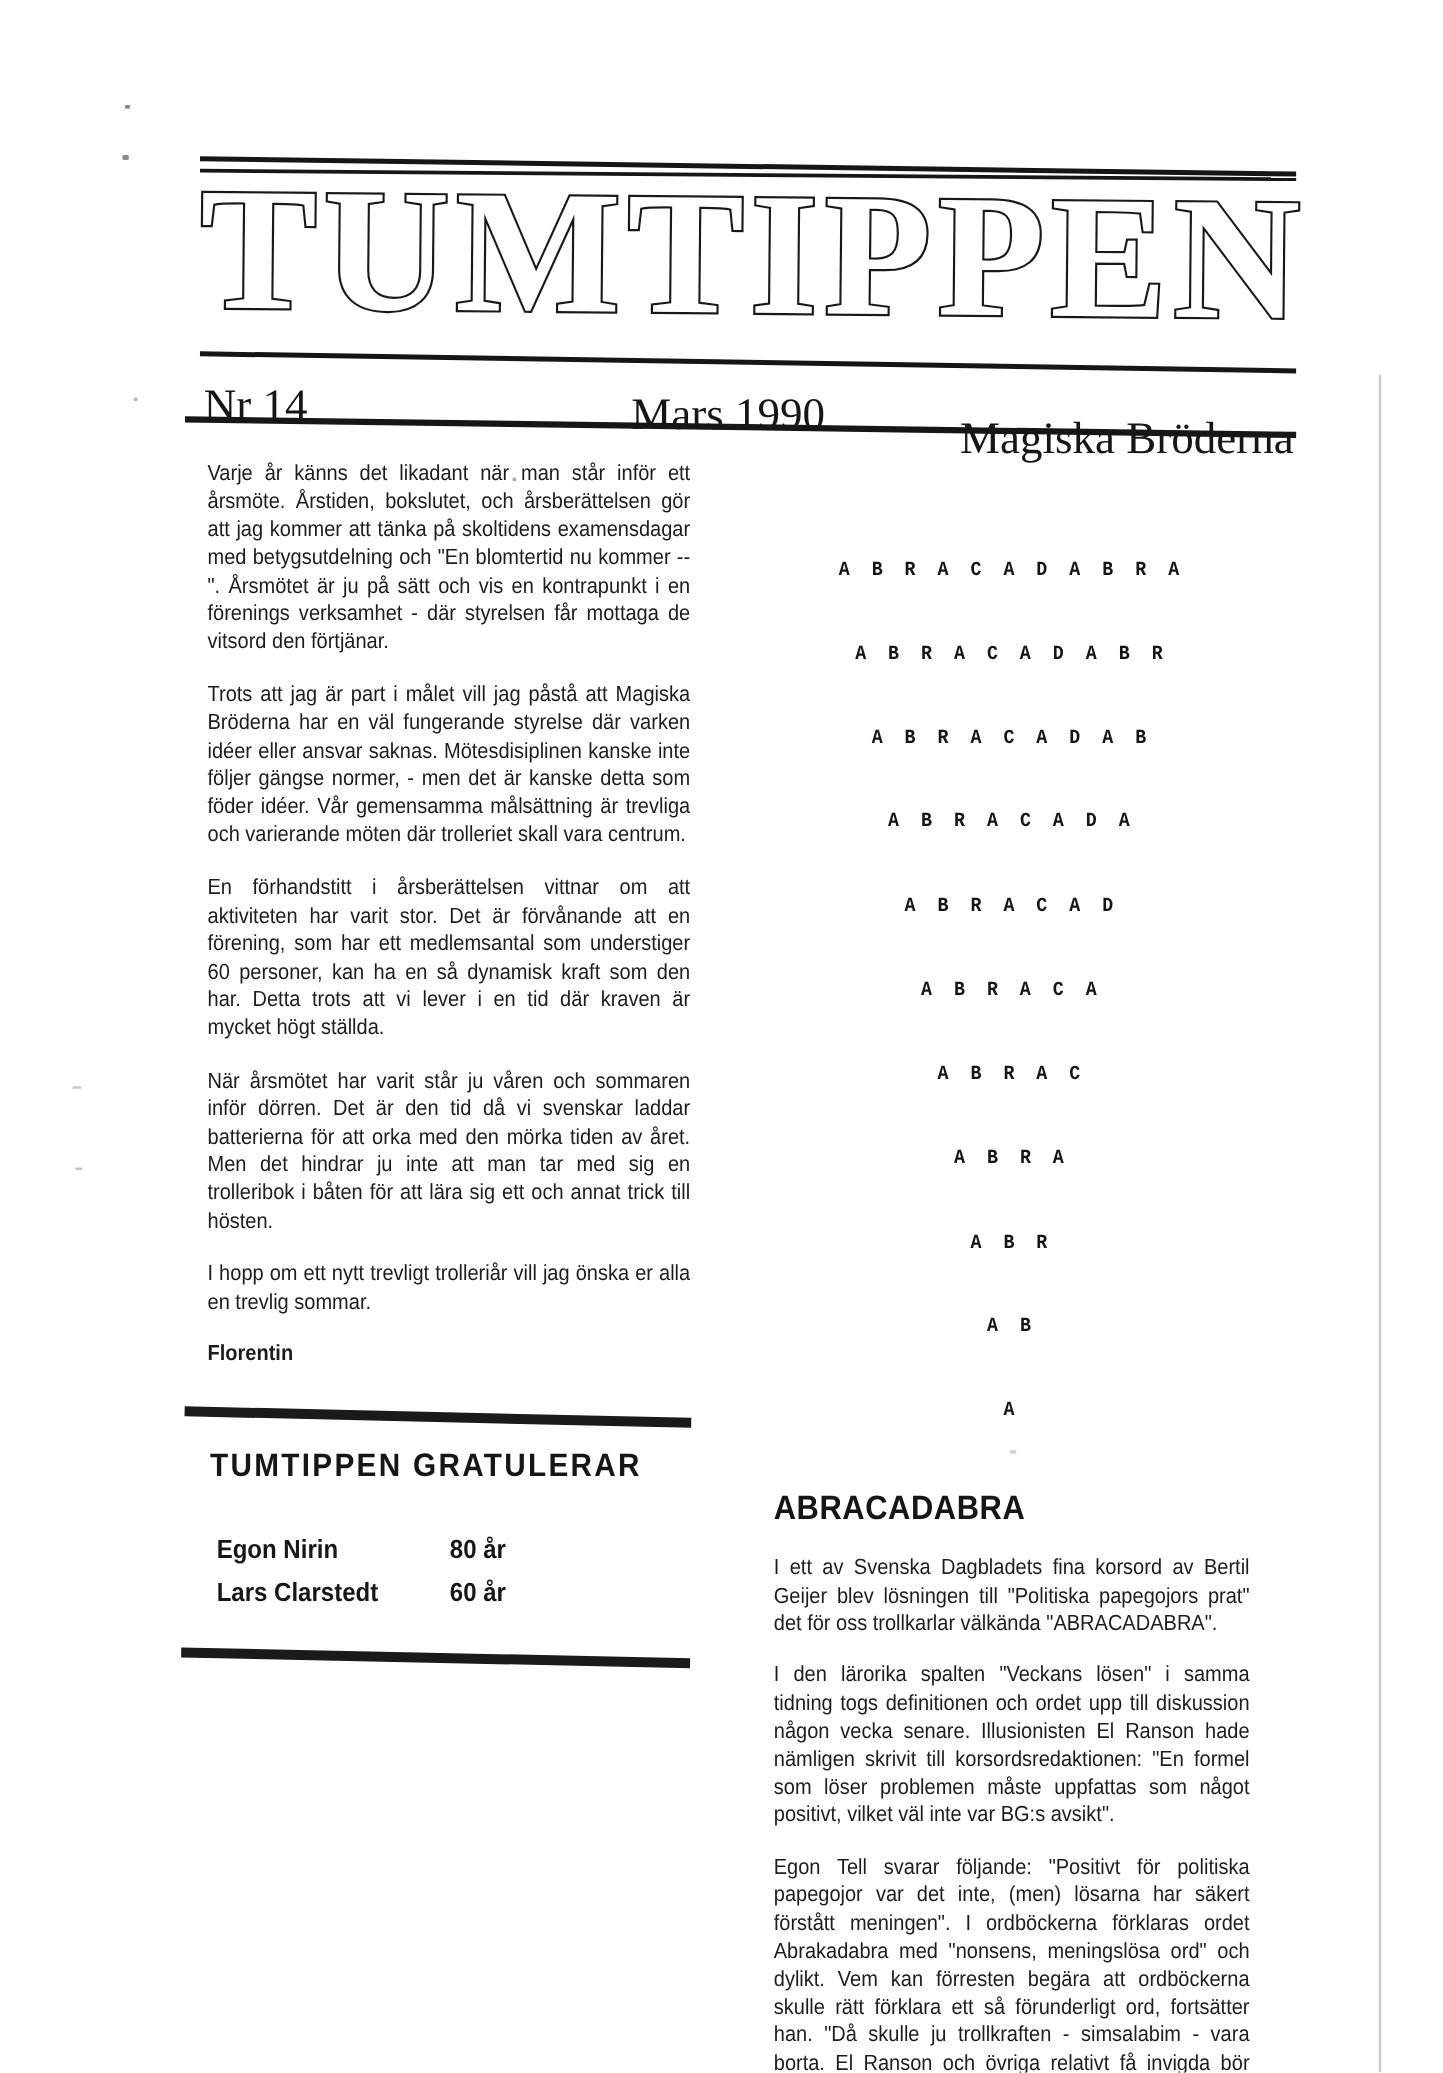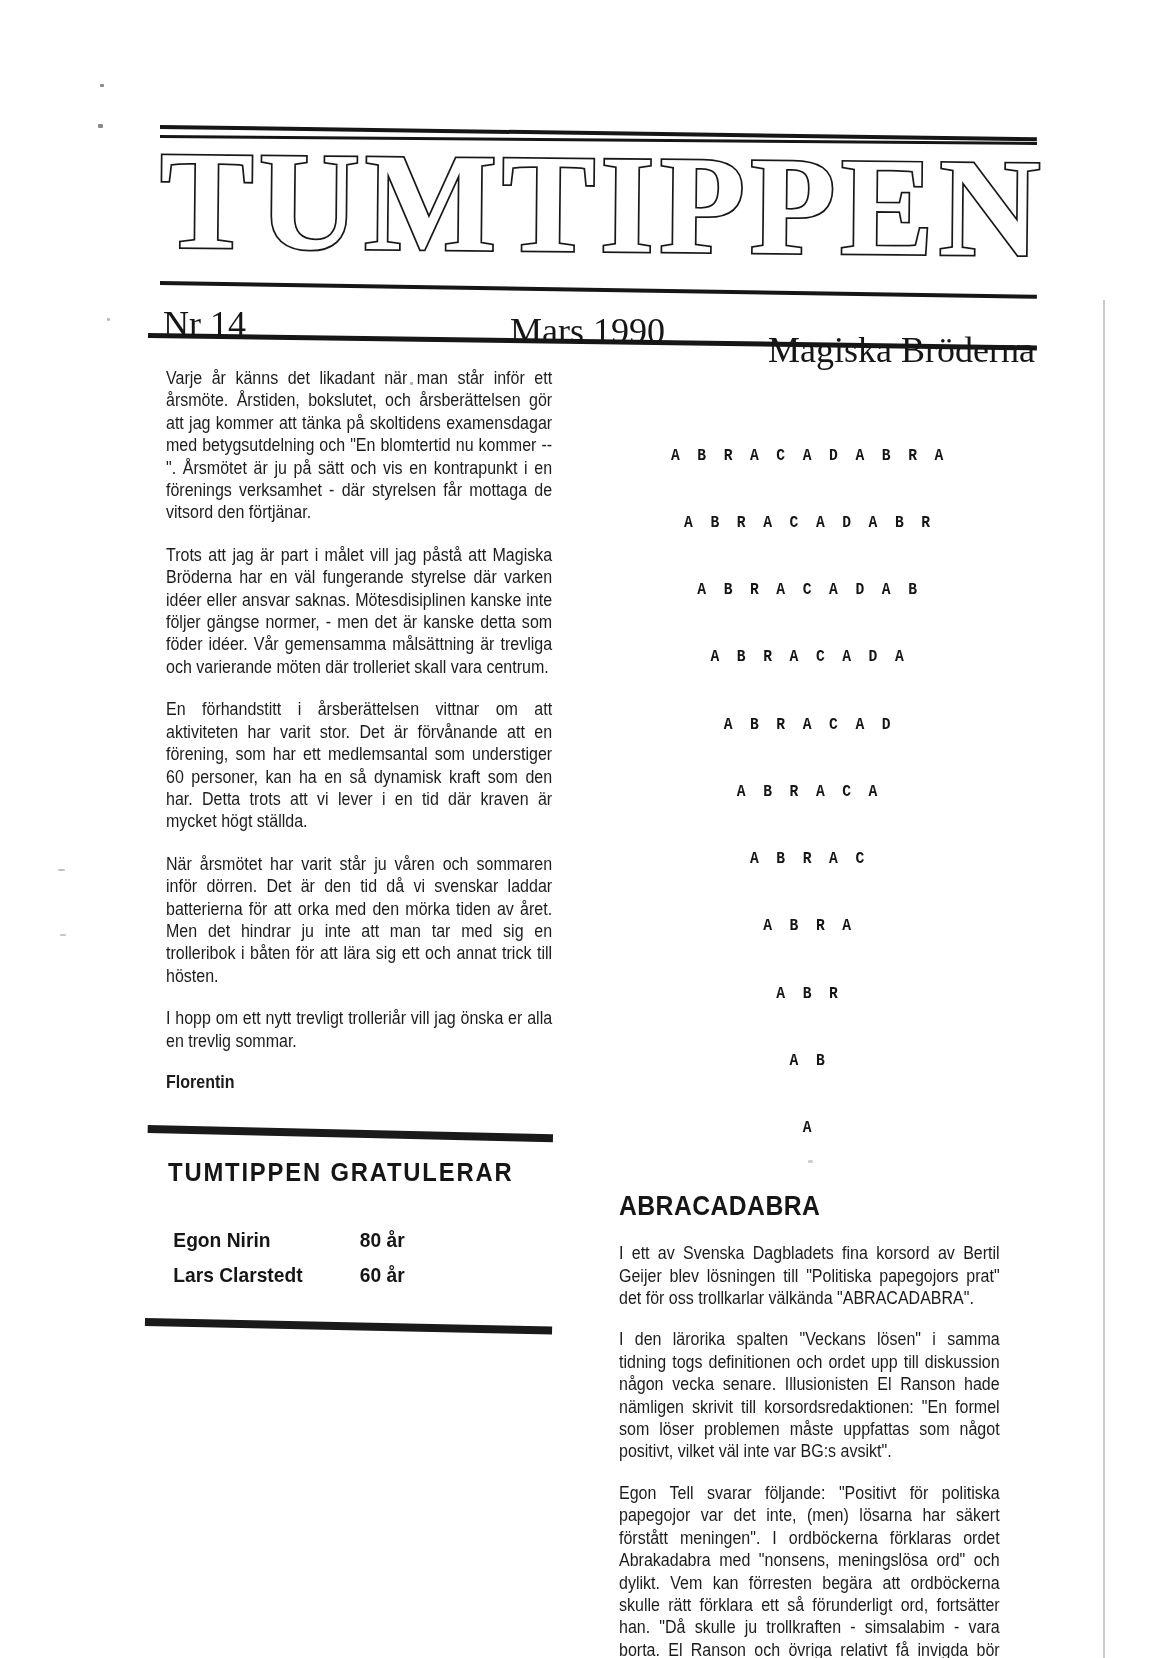--- a/index.html
+++ b/index.html
@@ -28,21 +28,21 @@
     color:#ffffff;
     -webkit-text-stroke:3.5px #181818;
     paint-order:stroke fill;
     transform:rotate(0.55deg);transform-origin:left center;
     white-space:nowrap;
   }
 
   
   .issue-line span{font-family:"Liberation Serif", serif;font-size:36px;color:#161616;}
   .issue-nr{left:163px;top:303px;}
-  .issue-date{left:505px;top:310px;width:160px;text-align:right;}
+  .issue-date{left:505px;top:310px;width:160px;text-align:left;}
   .issue-org{right:119px;top:329px;}
 
   
   .scan-vline{position:absolute;left:1103px;top:300px;bottom:0;width:2px;background:#cbcbcb;}
   .speck{position:absolute;background:#8a8a8a;border-radius:1px;}
 
   
   .col{position:absolute;transform:scaleX(0.915);transform-origin:left top;}
   .col-left{left:166px;top:367px;width:422px;}
   .col-right{left:619px;top:400px;width:416px;}

